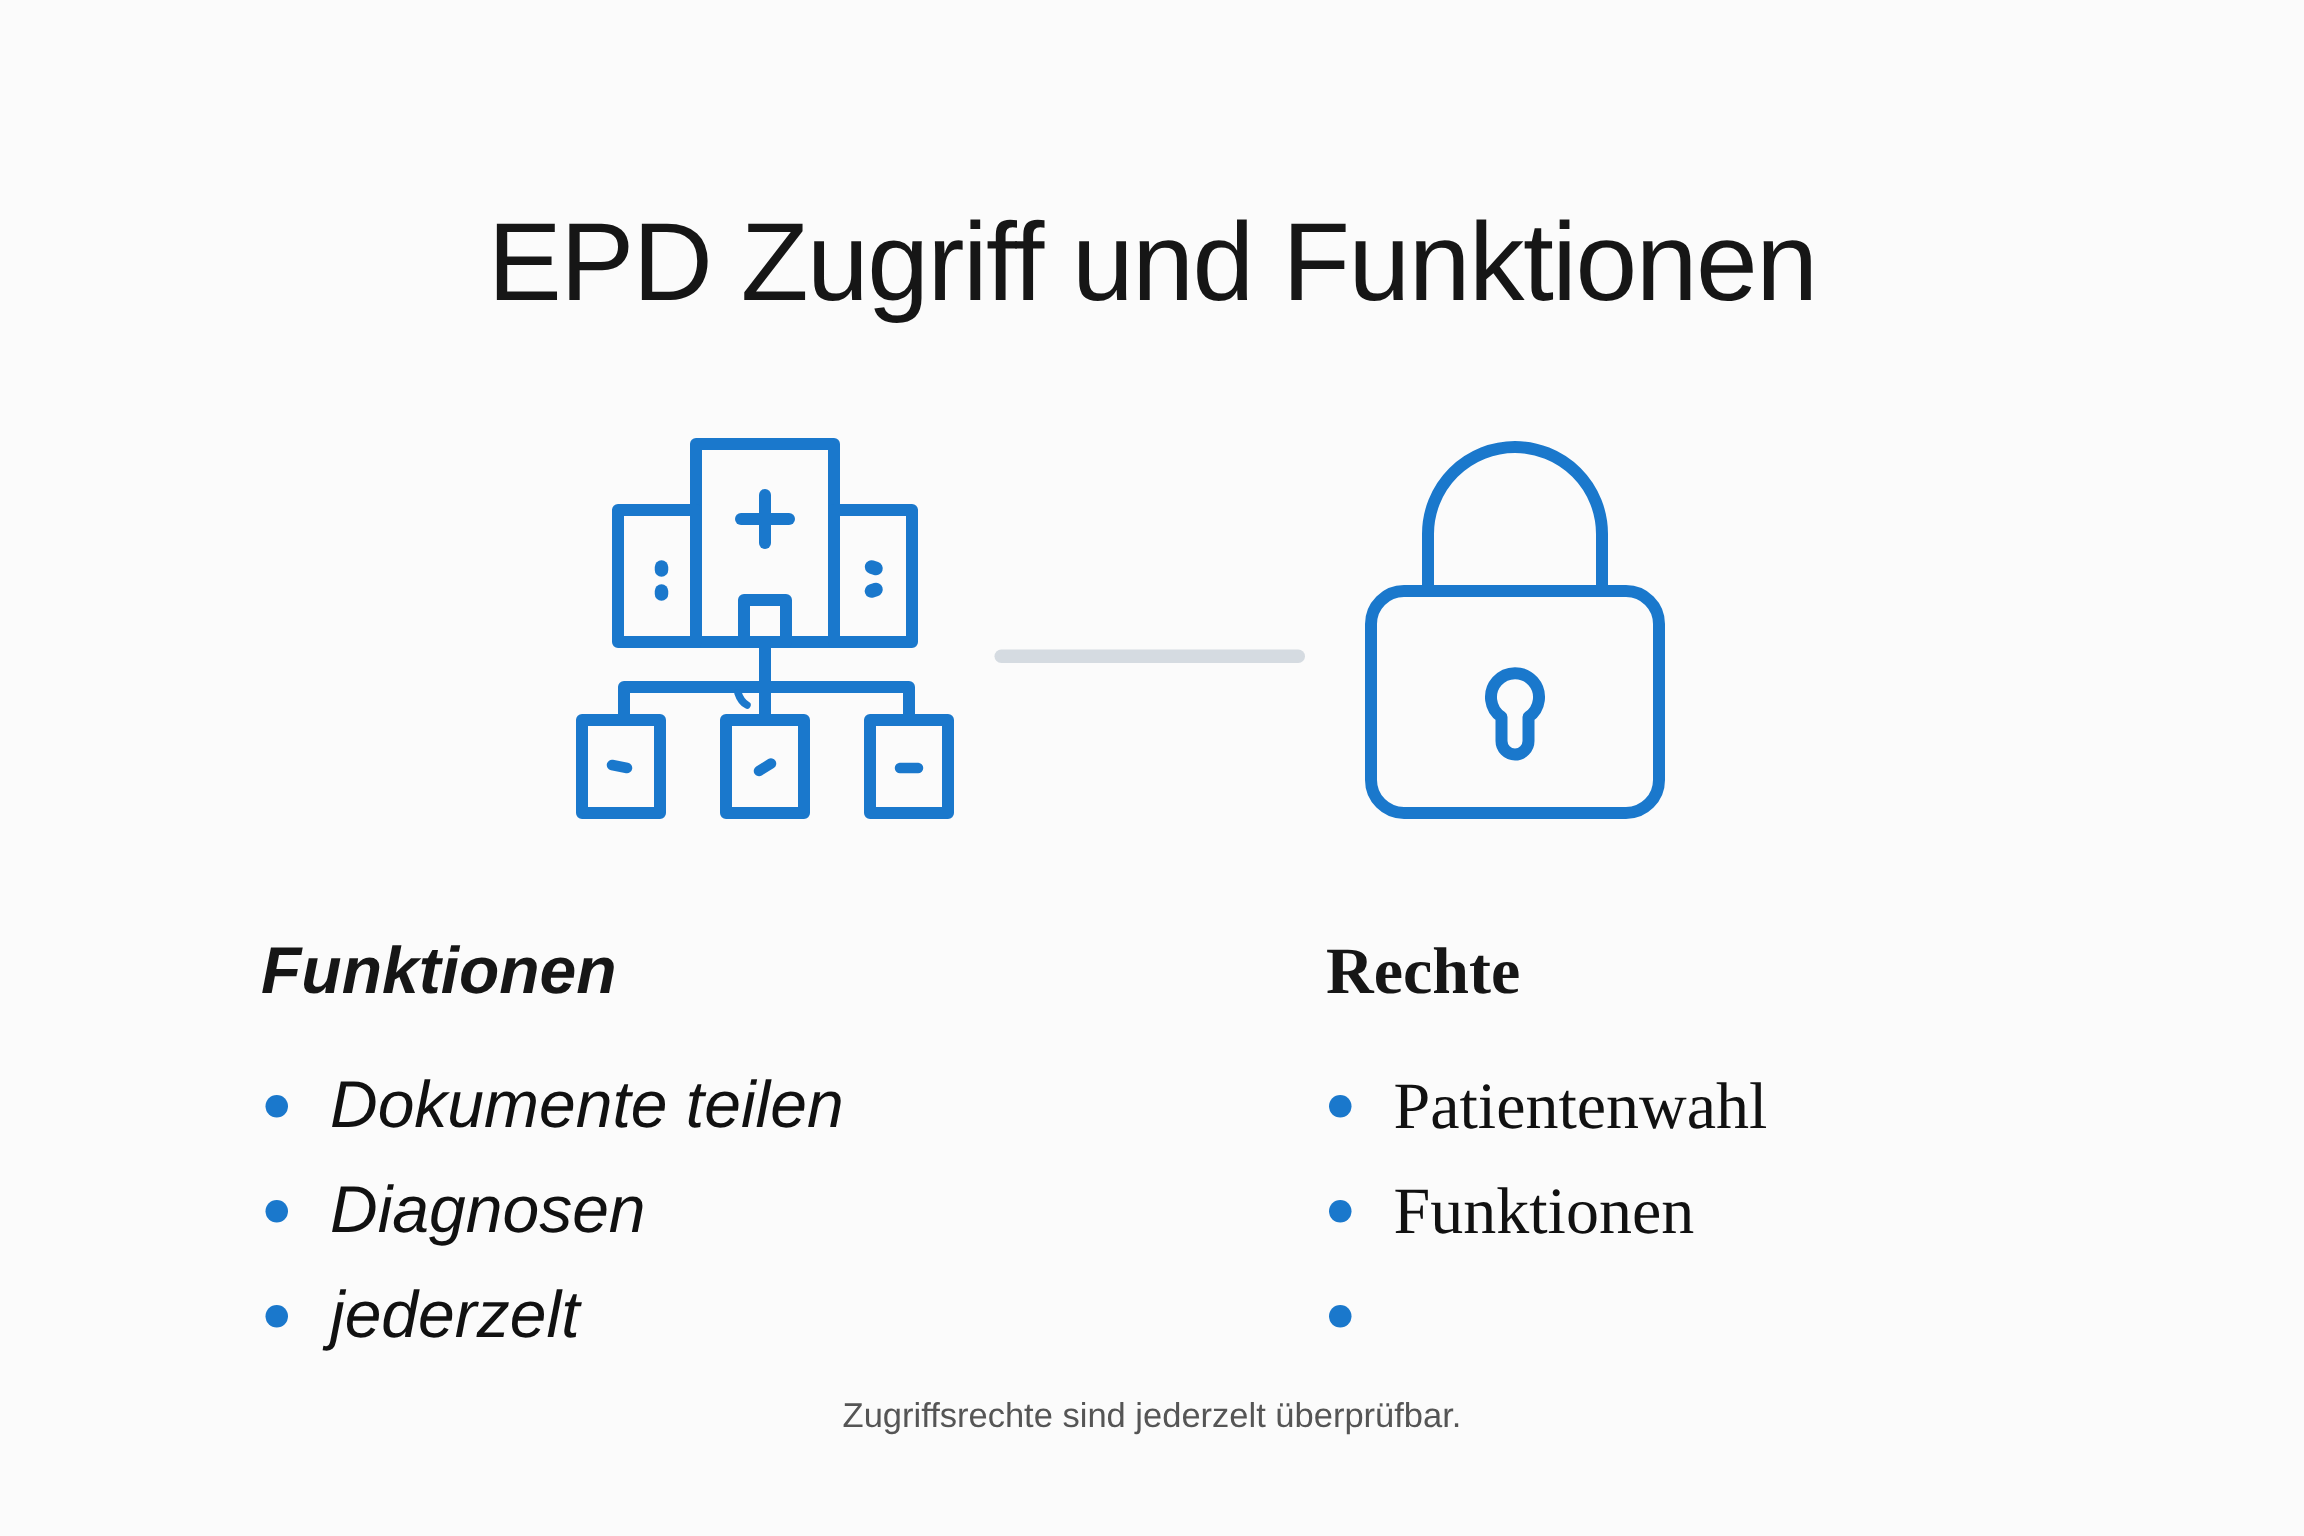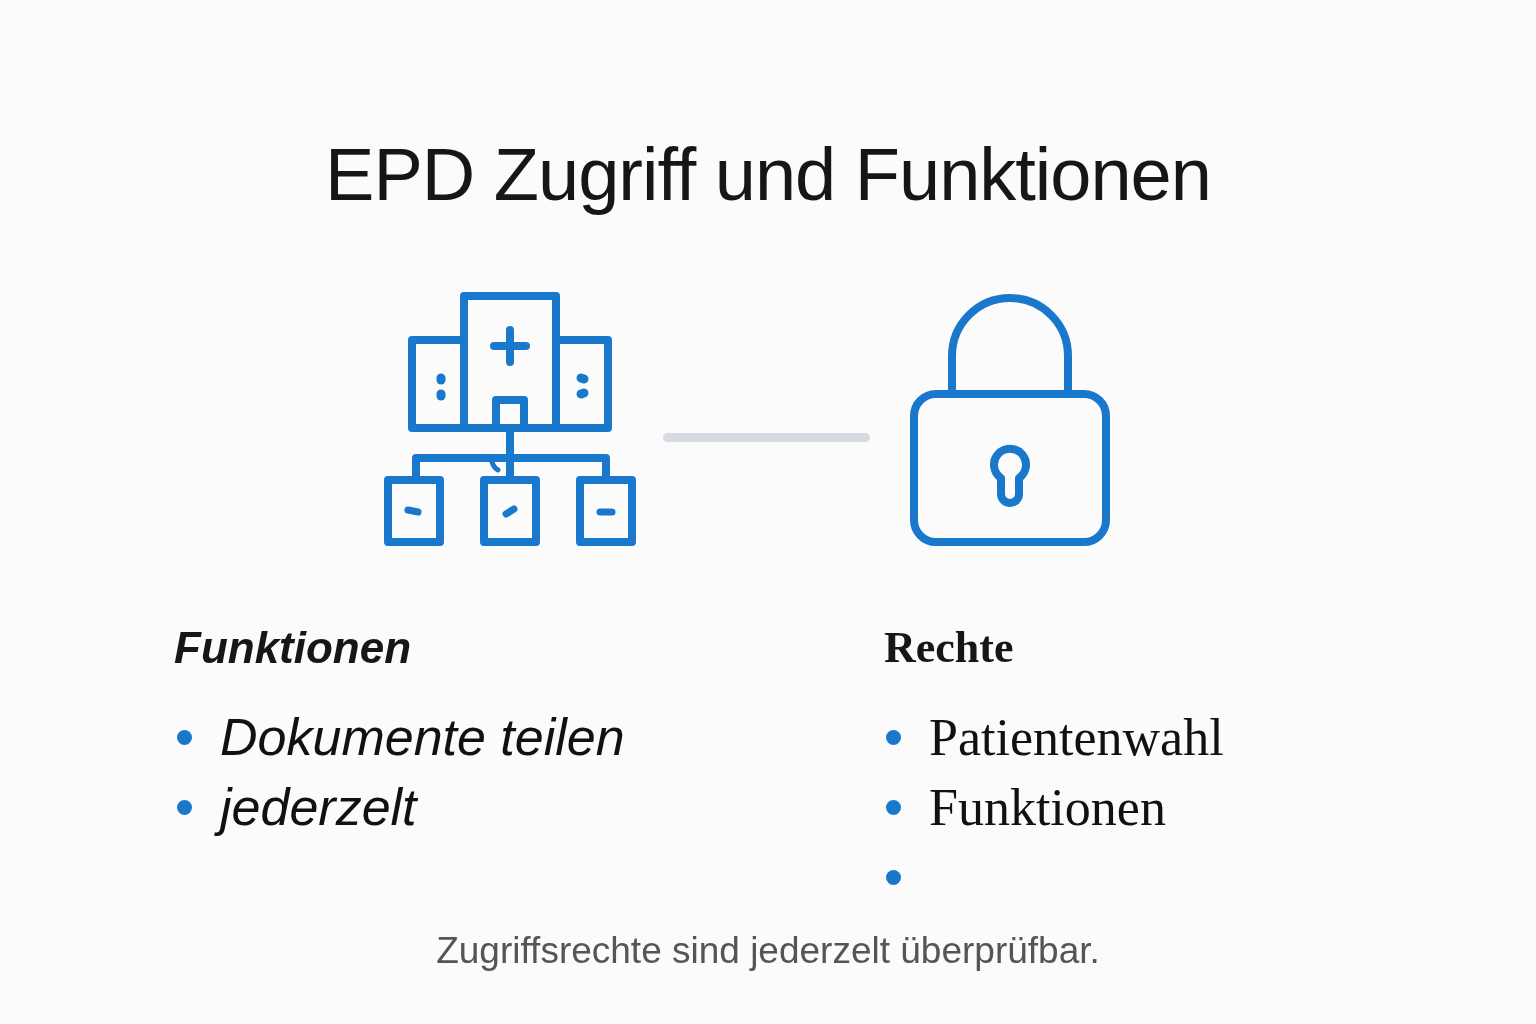--- a/index.html
+++ b/index.html
@@ -19,26 +19,26 @@
   .icon-lock { position: absolute; left: 908px; top: 294px; width: 204px; height: 254px; }
   .connector {
     position: absolute; left: 663px; top: 433px; width: 207px; height: 9px;
     border-radius: 5px; background: #d5dbe1;
   }
   .column { position: absolute; top: 620px; }
   .col-left { left: 174px; font-style: italic; }
   .col-right { left: 884px; font-family: Liberation Serif, serif; }
   .heading { font-size: 44px; font-weight: 700; color: #161616; height: 60px; line-height: 56px; }
   .list { list-style: none; margin: 22px 0 0 0; padding: 0; }
-  .list li { display: flex; align-items: center; height: 70px; font-size: 52px; color: #111; }
+  .list li { display: flex; align-items: center; height: 70px; font-size: 44px; color: #111; }
   .bullet { width: 15px; height: 15px; border-radius: 50%; background: #1a78cc; margin: 0 28px 0 3px; flex: none; }
   .col-right .bullet { margin-left: 2px; }
   .footer {
     position: absolute; left: 0; width: 1536px; top: 930px;
-    text-align: center; font-size: 37px; color: #555;
+    text-align: center; font-size: 23px; color: #555;
   }
 </style>
 </head>
 <body>
 
 <h1 class="title">EPD Zugriff und Funktionen</h1>
 
 <div class="icon-hospital">
   <svg width="258" height="258" viewBox="0 0 258 258" fill="none" stroke="#1a78cc" stroke-width="8" stroke-linejoin="round" stroke-linecap="round">
 
@@ -83,20 +83,24 @@
 
 <div class="column col-left">
   <div class="heading">Funktionen</div>
   <ul class="list">
     <li>
         <span class="bullet"></span>
         <span>Dokumente teilen</span>
       </li>
     <li>
         <span class="bullet"></span>
+        <span>Diagnosen</span>
+      </li>
+    <li>
+        <span class="bullet"></span>
         <span>jederzelt</span>
       </li>
   </ul>
 </div>
 
 <div class="column col-right">
   <div class="heading">Rechte</div>
   <ul class="list">
     <li>
         <span class="bullet"></span>

